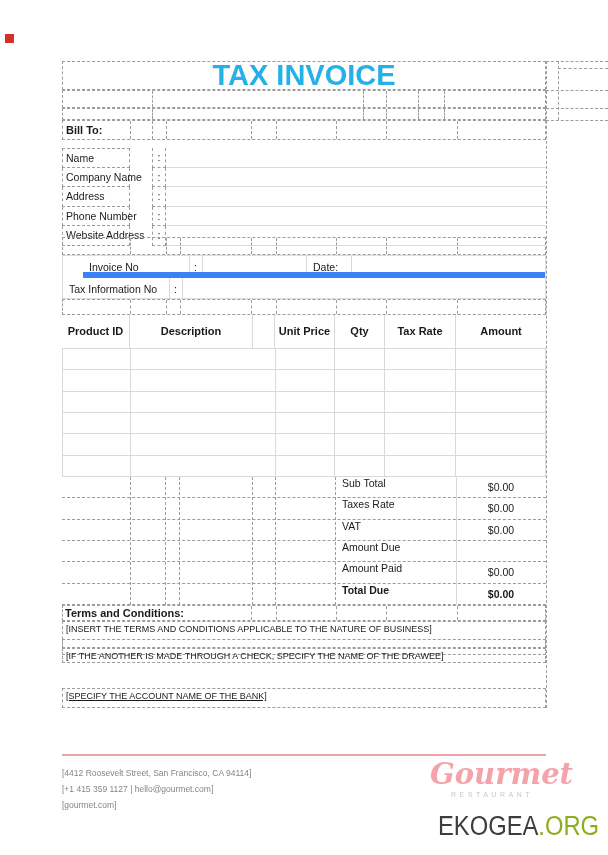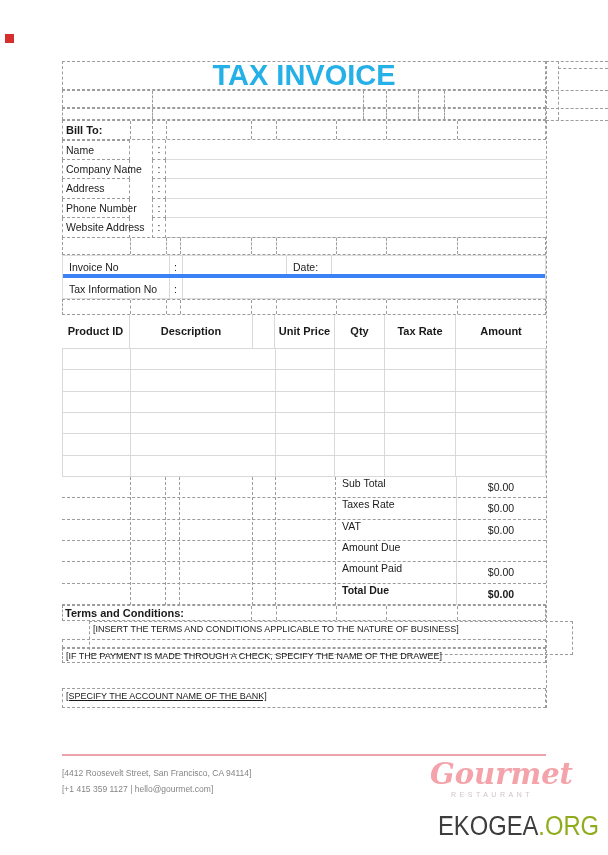--- a/index.html
+++ b/index.html
@@ -22,38 +22,38 @@
   .strip-v2 { position:absolute; left:558px; top:61px; height:59px; width:0; border-left:1px dashed #9c9c9c; }
   .strip-h { position:absolute; height:0; border-top:1px dashed #9c9c9c; }
 
   .guide-a { position:absolute; left:62px; top:90px; width:484px; height:18px; border:1px dashed #9c9c9c; }
   .guide-b { position:absolute; left:62px; top:108px; width:484px; height:12px; border:1px dashed #9c9c9c; }
 
   .billto-hdr { position:absolute; left:62px; top:120px; width:484px; height:20px;
                 border:1px dashed #9c9c9c; }
   .billto-hdr .lbl { position:absolute; left:3px; top:3px; font-size:11px; font-weight:bold; }
 
-  .billto-rows { position:absolute; left:62px; top:140px; width:484px; height:98px; }
+  .billto-rows { position:absolute; left:62px; top:148px; width:484px; height:98px; }
   .bt-row { position:relative; height:19.5px; }
   .bt-label { position:absolute; left:0; top:0; width:68px; height:100%;
               border:1px dashed #9c9c9c; border-top:none; font-size:10.5px;
               padding:3px 0 0 3px; white-space:nowrap; }
   .bt-row:first-child .bt-label { border-top:1px dashed #9c9c9c; }
   .bt-colon { position:absolute; left:90px; top:0; width:14px; height:100%;
               border:1px dashed #9c9c9c; border-top:none; font-size:10.5px; text-align:center; padding-top:3px; }
   .bt-input { position:absolute; left:104px; top:0; width:380px; height:100%;
               border-bottom:1px solid #dcdcdc; }
 
   .spacer { position:absolute; left:62px; width:484px; border:1px dashed #9c9c9c; }
   .spacer1 { top:237px; height:18px; }
   .spacer2 { top:299px; height:16px; }
 
   .inv-box { position:absolute; left:62px; top:255px; width:484px; height:44px; border:1px solid #dcdcdc; }
   .inv-row { position:relative; height:22px; font-size:10.5px; }
-  .inv-row.first { border-bottom:4px solid #3b82f6; }
+  .inv-row.first { border-bottom:6px solid #3b82f6;margin-left:20px; }
   .inv-label { position:absolute; left:6px; top:5px; white-space:nowrap; }
   .inv-colon { position:absolute; left:106px; top:5px; width:13px; text-align:center; }
   .date-label { position:absolute; left:230px; top:5px; }
 
   .items-hdr { position:absolute; left:62px; top:315px; width:484px; height:34px;
                border-bottom:1px solid #d9d9d9; display:flex; }
   .ih-cell { height:100%; display:flex; align-items:center; justify-content:center; text-align:right;
              font-size:11px; font-weight:bold; line-height:13px; border-right:1px solid #d9d9d9; }
   .ih-cell:last-child { border-right:none; }
 
@@ -65,21 +65,21 @@
   .totals { position:absolute; left:62px; top:477px; width:484px; height:128px; }
   .tot-row { position:relative; height:21.33px; border-bottom:1px dashed #9c9c9c; font-size:10.5px; }
   .tot-label { position:absolute; left:280px; top:0; white-space:nowrap; }
   .tot-value { position:absolute; left:394px; width:90px; top:4px; text-align:center; }
   .tot-row.bold .tot-label, .tot-row.bold .tot-value { font-weight:bold; }
 
   .terms-hdr { position:absolute; left:62px; top:605px; width:484px; height:16px; border:1px dashed #9c9c9c; }
   .terms-hdr .lbl { position:absolute; left:2px; top:1px; font-size:11px; font-weight:bold; }
   .term-box { position:absolute; left:62px; width:484px; border:1px dashed #9c9c9c;
               font-size:9px; line-height:11px; padding:2px 3px 0 3px; }
-  .term-1 { top:621px; height:34px;margin-left:27px; }
+  .term-1 { top:621px; height:34px; }
   .term-gap { top:639px; height:9px; }
   .term-2 { top:648px; height:15px; }
   .term-3 { top:663px; height:25px; }
   .term-4 { top:688px; height:20px;text-decoration:underline; }
 
   .pink-line { position:absolute; left:62px; top:754px; width:484px; height:2px; background:#eda4a9; }
   .foot-text { position:absolute; left:62px; top:765px; font-size:8.5px; color:#858585; line-height:16px; }
 
   .logo { position:absolute; left:430px; top:758px; width:120px; text-align:center; }
   .logo-main { font-family:"DejaVu Serif", serif; font-style:italic; font-weight:bold;
@@ -306,27 +306,28 @@
   <div class="terms-hdr">
     <span class="lbl">Terms and Conditions:</span>
     <div class="vd" style="left:188px"></div>
     <div class="vd" style="left:213px"></div>
     <div class="vd" style="left:273px"></div>
     <div class="vd" style="left:323px"></div>
     <div class="vd" style="left:394px"></div>
   </div>
   <div class="term-box term-1">[INSERT THE TERMS AND CONDITIONS APPLICABLE TO THE NATURE OF BUSINESS]</div>
   <div class="term-box term-gap"></div>
-  <div class="term-box term-2">[IF THE PAYMENT IS MADE THROUGH A CHECK, SPECIFY THE NAME OF THE DRAWEE]</div>
+  <div class="term-box term-2">[IF THE ANOTHER IS MADE THROUGH A CHECK, SPECIFY THE NAME OF THE DRAWEE]</div>
   <div class="term-box term-4">[SPECIFY THE ACCOUNT NAME OF THE BANK]</div>
 
   <div class="pink-line"></div>
   <div class="foot-text">
     <div>[4412 Roosevelt Street, San Francisco, CA 94114]</div>
     <div>[+1 415 359 1127 | hello@gourmet.com]</div>
+    <div>[gourmet.com]</div>
   </div>
   <div class="logo">
     <div class="logo-main">Gourmet</div>
     <div class="logo-sub">RESTAURANT</div>
   </div>
   <div class="brand">
     <span class="b1">EKOGEA</span><span class="b2">.ORG</span>
   </div>
 
 </div>

